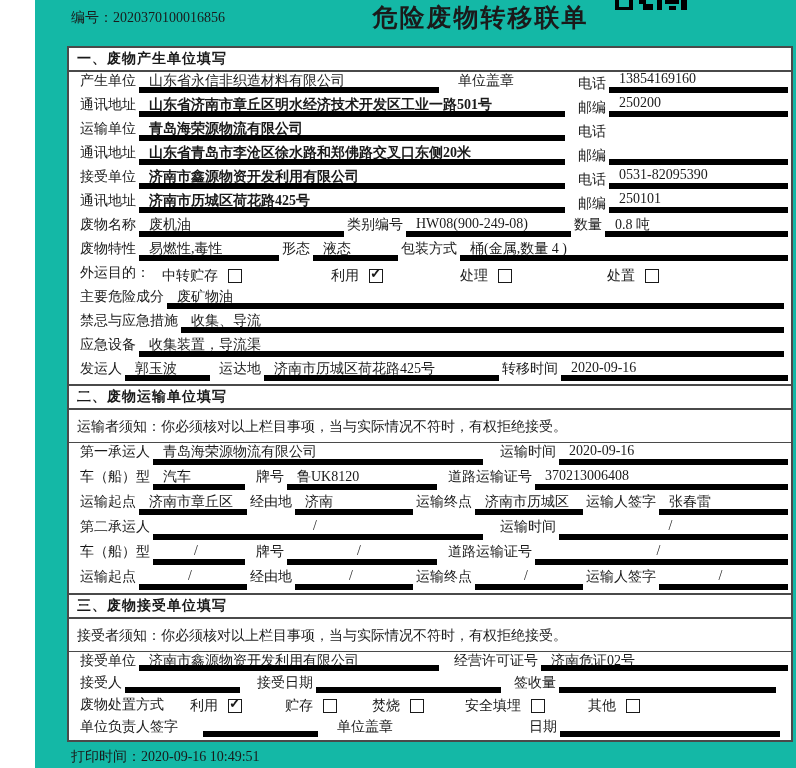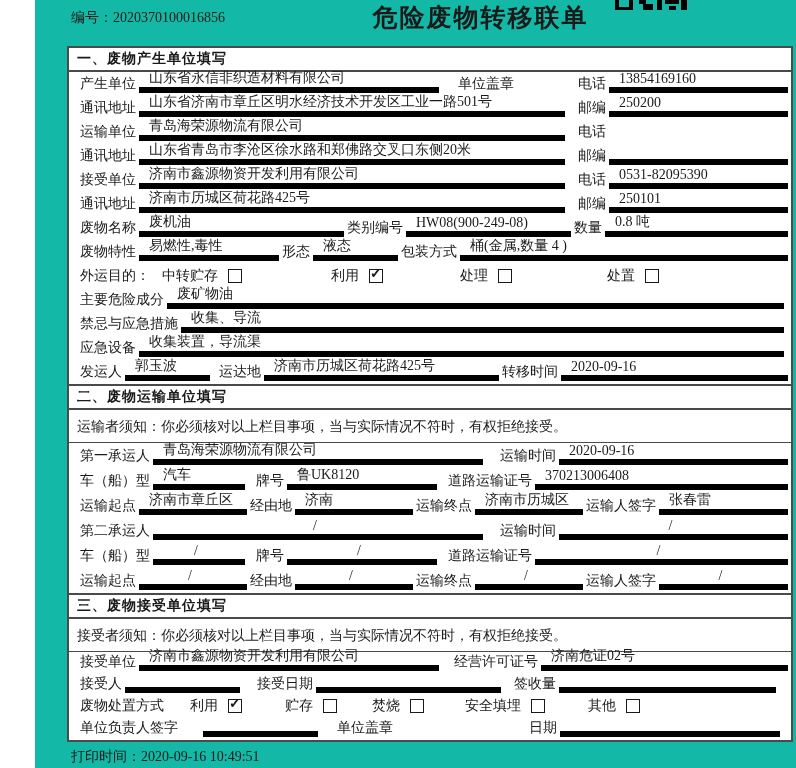--- a/index.html
+++ b/index.html
@@ -13,33 +13,33 @@
   .qr { position:absolute; left:580px; top:0; }
 
   .form { position:absolute; left:32px; top:46px; width:726px; box-sizing:border-box;
           border:2px solid #4a4a4a; background:#fff; }
   .sec + .sec { border-top:2px solid #4a4a4a; }
   .sec-head { height:24px; box-sizing:border-box; padding:2px 8px 0; font-weight:bold;
               font-size:14px; border-bottom:2px solid #4a4a4a; letter-spacing:1px; }
   .notice { height:33px; box-sizing:border-box; padding:8px 8px 0; font-size:14px;
             border-bottom:1px solid #4a4a4a; }
 
-  .frow { display:flex; align-items:flex-end; padding:18px 3px 3px 8px; box-sizing:border-box; font-size:14px; }
+  .frow { display:flex; padding:0 3px 3px 8px; box-sizing:border-box; font-size:14px; }
   .sec1 .frow { height:24px; }
   .sec2 .frow { height:25px; }
   .sec3 .frow { height:22px; }
 
   .lbl  { white-space:nowrap; padding:0 3px; flex-shrink:0; }
   .uval { border-bottom:6px solid #000000; padding:0 6px 0 10px; white-space:nowrap;
           overflow:hidden; box-sizing:border-box; min-height:17px; flex-shrink:0; }
   .uflex { flex:1 1 0; width:auto; }
   .ctr  { text-align:center; padding-left:0; }
   .rcol { width:213px; flex-shrink:0; display:flex; align-items:flex-end; }
   .spacer { flex:1 1 0; }
-  .mr10 { margin-right:10px; } .mr4 { margin-right:4px; } .mr8 { margin-right:8px; } .mr12 { margin-right:12px; }
+  .mr10 { margin-right:10px;font-weight:bold; } .mr4 { margin-right:4px; } .mr8 { margin-right:8px; } .mr12 { margin-right:12px; }
 
   .cbg { display:flex; align-items:flex-end; flex-shrink:0; }
   .cb  { width:12px; height:12px; border:1px solid #1a1a1a; display:inline-block; position:relative;
          margin:0 0 2px 7px; flex-shrink:0; background:#fff; }
   .cb.checked::before { content:"✓"; position:absolute; left:0; top:-5px; font-size:14px; font-weight:bold; }
 
   .footer { position:absolute; left:36px; top:748px; font-size:14px; white-space:nowrap; }
 </style>
 </head>
 <body>

